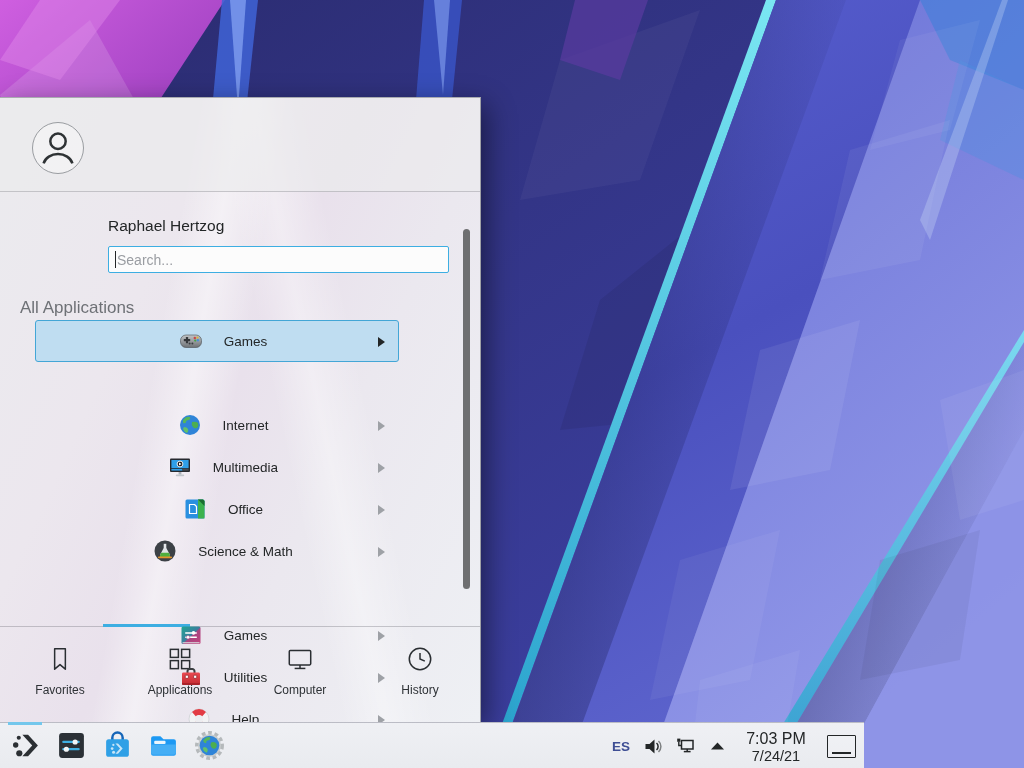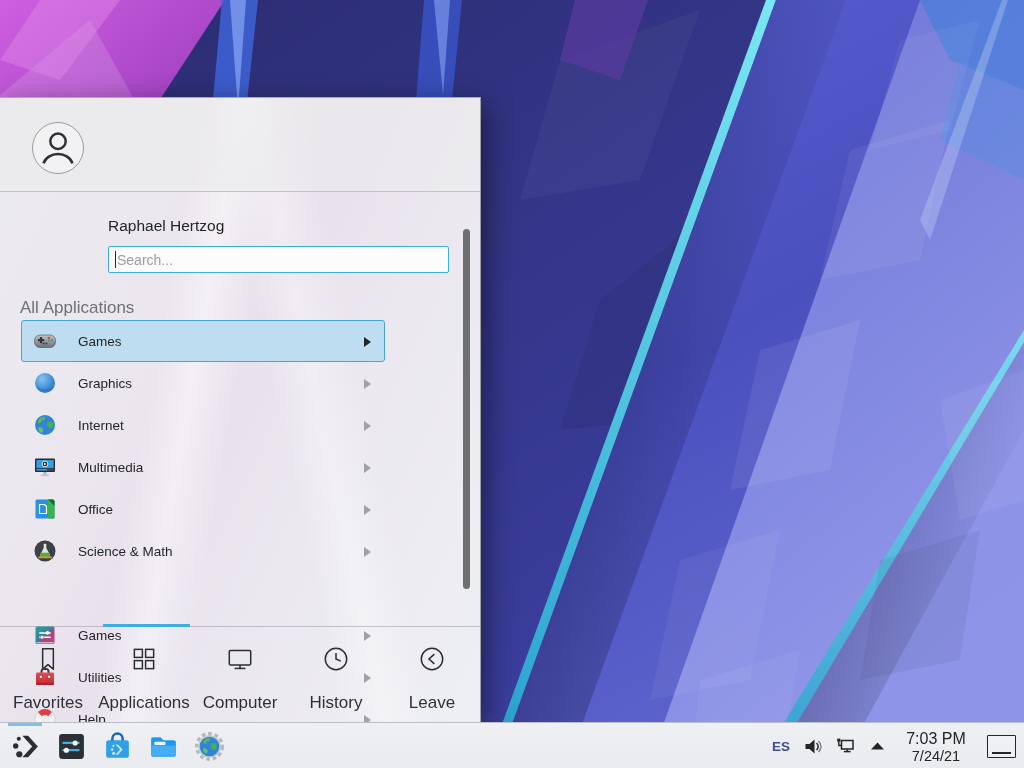--- a/index.html
+++ b/index.html
@@ -22,43 +22,43 @@
   .user-name { position:absolute; left:108px; top:119px; font-size:15.5px; color:#232627; }
   .search-wrap { position:absolute; left:108px; top:148px; width:341px; height:27px; }
   .search-wrap input { width:100%; height:100%; border:1px solid #3daee2; border-radius:2px;
     background:#fcfcfc; padding:0 8px; font-size:14px; color:#232627; outline:none;
     font-family:"Liberation Sans",sans-serif; }
   .search-wrap input::placeholder { color:#9a9da2; }
   .caret-bar { position:absolute; left:7px; top:5px; width:1px; height:17px; background:#232627; }
   .section-label { position:absolute; left:20px; top:200px; font-size:17px; color:#6e7176; }
 
   .cat-list { position:absolute; left:0; top:217px; width:460px; height:408px; overflow:hidden; }
-  .cat-row { position:absolute; left:21px; width:364px; height:42px; display:flex; align-items:center; }
+  .cat-row { position:absolute; left:35px; width:364px; height:42px; display:flex; align-items:center;justify-content:center; }
   .cat-row .hl { position:absolute; inset:0; border-radius:3px; }
   .cat-row.selected .hl { background:#bfddf1; border:1px solid #43a6d6; }
   .cat-icon { width:24px; height:24px; margin-left:12px; flex:0 0 24px; position:relative; z-index:1; }
   .cat-icon svg { width:24px; height:24px; display:block; }
   .cat-label { margin-left:21px; font-size:13.5px; color:#232627; position:relative; z-index:1; }
   .cat-arrow { position:absolute; right:14px; top:17px; width:0; height:0;
     border-left:7px solid #9ea1a6; border-top:5px solid transparent; border-bottom:5px solid transparent; }
   .cat-row.selected .cat-arrow { border-left-color:#232627; }
   .vscroll { position:absolute; right:10px; top:131px; width:7px; height:360px; border-radius:3.5px;
     background:#6e6f71; }
 
   .foot-sep { position:absolute; left:0; top:528px; width:100%; height:1px; background:rgba(90,90,100,.3); }
   .tab-indicator { position:absolute; left:103px; top:526px; width:87px; height:3px; background:#3daee2; }
   .tabbar { position:absolute; left:0; top:529px; width:100%; height:96px; display:flex; }
   .tab { flex:1 1 0; display:flex; flex-direction:column; align-items:center; padding-top:17px; cursor:default; }
   .tab svg { width:30px; height:30px; }
-  .tab-label { margin-top:19px; font-size:17px; color:#2e3236; }
+  .tab-label { margin-top:9px; font-size:12px; color:#2e3236; }
 
   
-  .taskbar { position:absolute; left:0; bottom:0; width:1024px; height:46px; z-index:6;
+  .taskbar { position:absolute; left:0; bottom:0; width:864px; height:46px; z-index:6;
     background:linear-gradient(#eff0f4,#e9ebef); border-top:1px solid rgba(70,70,90,.28);
-    display:flex; align-items:flex-start; }
+    display:flex; align-items:flex-end; }
   .tb-apps { display:flex; align-items:center; margin-left:6px; gap:8px; }
   .tb-app { position:relative; width:38px; height:46px; display:flex; align-items:center; justify-content:center; }
   .tb-app svg { width:31px; height:31px; }
   .tb-active-bar { position:absolute; left:2px; top:0; width:34px; height:3px; background:#73c7ec; }
   .tray { position:absolute; right:0; top:0; height:46px; display:flex; align-items:center; }
   .kbd-layout { font-size:13.5px; font-weight:bold; color:#3e4e94; margin-right:13px; }
   .tray-ic { margin-right:11px; display:flex; align-items:center; }
   .tray-ic svg { width:21px; height:21px; }
   .clockbox { width:74px; text-align:center; margin-right:14px; color:#232627; }
   .clock-time { font-size:16px; line-height:20px; white-space:nowrap; }
@@ -176,38 +176,20 @@
             <circle cx="18.9" cy="11.2" r="1.2" fill="#4a90d9"></circle>
             <circle cx="16.2" cy="11.6" r="1.1" fill="#4aa348"></circle>
             <circle cx="10.6" cy="14.6" r="1" fill="#3a3d40"></circle>
               <circle cx="13.4" cy="14.6" r="1" fill="#3a3d40"></circle>
           </svg>
         </span>
         <span class="cat-label">Games</span>
         <span class="cat-arrow"></span>
       </div>
 
-      <div class="cat-row" style="top:47px">
-        <div class="hl"></div>
-        <span class="cat-icon">
-          <svg viewBox="0 0 24 24">
-            <defs>
-                <radialGradient id="gball" cx=".35" cy=".3" r=".9">
-              <stop offset="0" stop-color="#85c4f2"></stop>
-                  <stop offset=".6" stop-color="#3d8ad4"></stop>
-                  <stop offset="1" stop-color="#2566b0"></stop>
-                </radialGradient>
-              </defs>
-            <circle cx="12" cy="12" r="10" fill="url(#gball)"></circle>
-            <path d="M4 16 a10 10 0 0 0 16 0 a12 12 0 0 1 -16 0z" fill="#1b53a0" opacity=".45"></path>
-          </svg>
-        </span>
-        <span class="cat-label">Graphics</span>
-        <span class="cat-arrow"></span>
-      </div>
 
       <div class="cat-row" style="top:89px">
         <div class="hl"></div>
         <span class="cat-icon">
           <svg viewBox="0 0 24 24">
             <circle cx="12" cy="12" r="10" fill="#2f84d8"></circle>
             <path d="M5 7 q3-4 7-3 q1 2-1 3 q-3 0-3 2 q0 2-3 1z" fill="#56b65a"></path>
             <path d="M14 9 q4-1 6 1 q1 3-1 5 q-3 1-4-1 q-2-2-1-5z" fill="#4cae50"></path>
             <path d="M6 14 q3 0 4 2 q1 2-1 4 q-3-1-4-4z" fill="#63c267"></path>
           </svg>
@@ -359,29 +341,20 @@
       </div>
       <div class="tab">
         <svg viewBox="0 0 28 28">
           <g fill="none" stroke="#2a2e32" stroke-width="1.4">
             <circle cx="14" cy="14" r="10"></circle>
               <path d="M14 8.5 V14 L18.5 16"></path>
           </g>
         </svg>
         <span class="tab-label">History</span>
       </div>
-      <div class="tab">
-        <svg viewBox="0 0 28 28">
-          <g fill="none" stroke="#2a2e32" stroke-width="1.4">
-            <circle cx="14" cy="14" r="10"></circle>
-              <path d="M16.2 9.5 L11.2 14 16.2 18.5"></path>
-          </g>
-        </svg>
-        <span class="tab-label">Leave</span>
-      </div>
     </div>
   </div>
 
   <div class="taskbar">
     <div class="tb-apps">
 
       <div class="tb-app">
         <div class="tb-active-bar"></div>
         <svg viewBox="0 0 30 30">
           <polygon points="12,4.5 17.5,4.5 27,15 17.5,25.5 12,25.5 21.5,15" fill="#2b2f33"></polygon>

